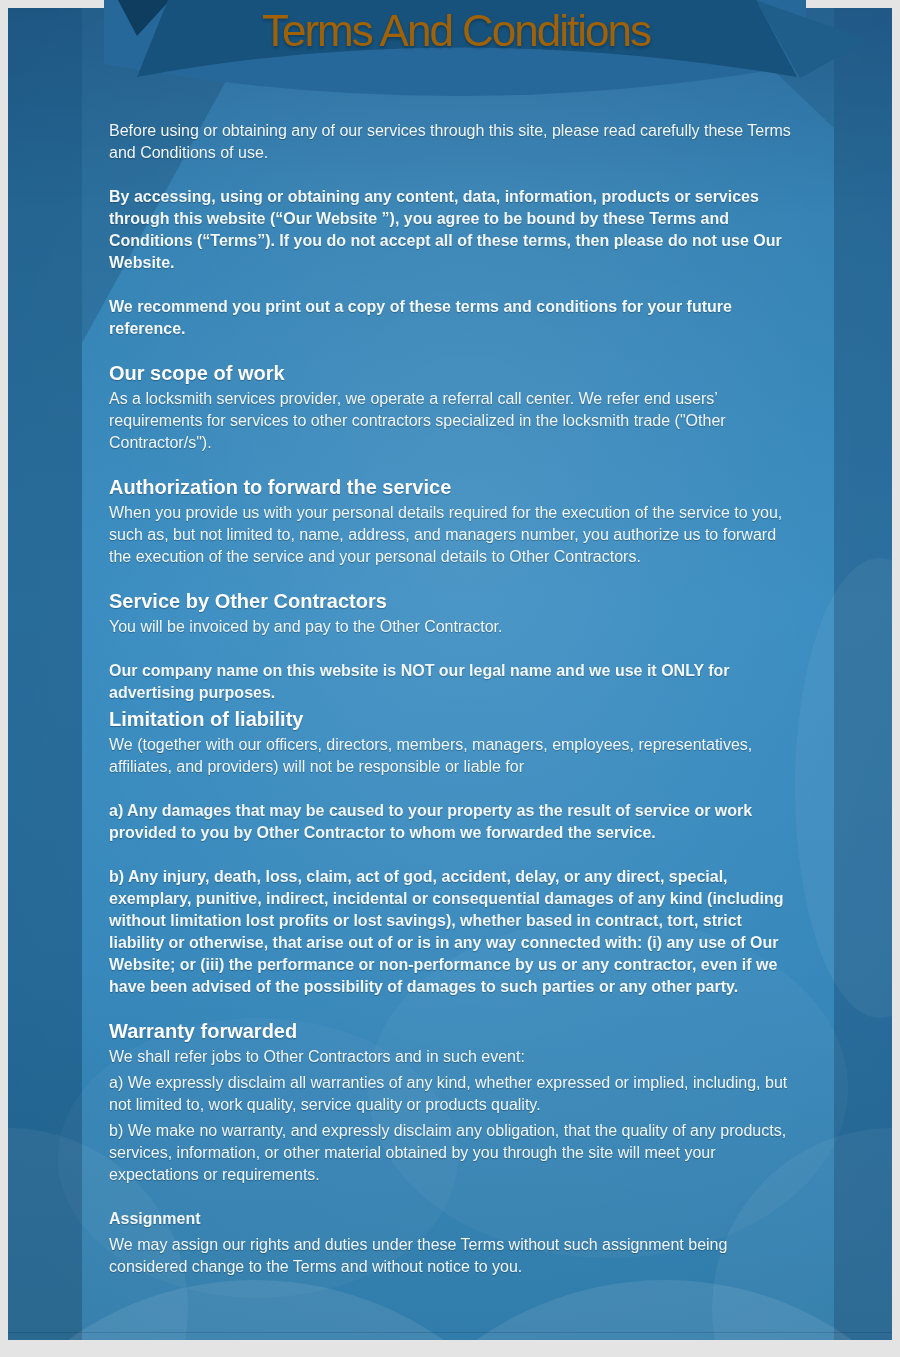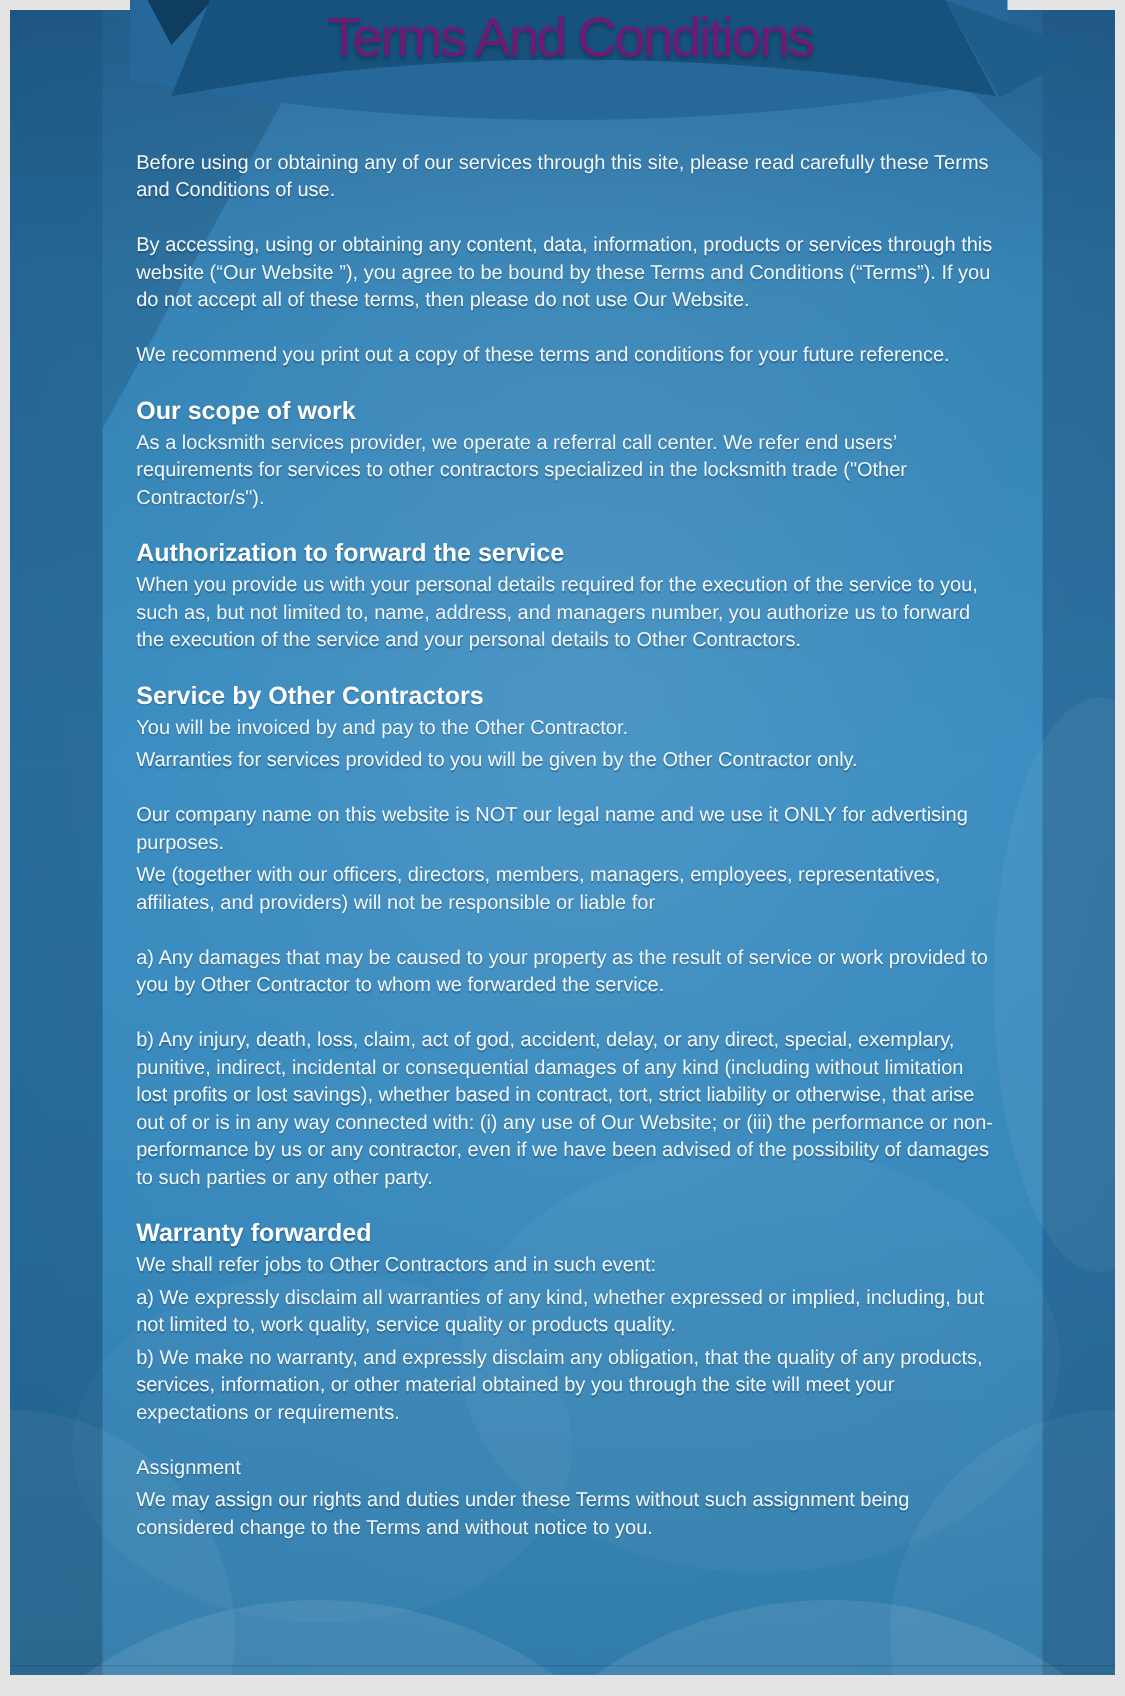--- a/index.html
+++ b/index.html
@@ -10,32 +10,32 @@
     font-family:"Liberation Sans", sans-serif;
   }
   .page{
     position:absolute;left:8px;top:8px;width:884px;height:1332px;
     background:linear-gradient(180deg,#27699b 0%,#2f7fb2 16%,#3489bf 45%,#3285ba 72%,#2d7aa9 100%);
   }
   .decor{position:absolute;left:0;top:0;width:884px;height:1332px;display:block;}
   .banner{position:absolute;left:0;top:0;width:900px;height:130px;display:block;z-index:3;}
   .banner-title{
     position:absolute;left:12px;top:3px;width:888px;z-index:4;
-    text-align:center;color:#701a75;
+    text-align:center;color:#a16207;
     font-size:44px;line-height:56px;font-weight:400;letter-spacing:-2px;
     text-shadow:0 2px 3px rgba(0,25,50,0.35);
   }
   .content{
     position:absolute;left:97px;top:108px;width:694px;z-index:2;
     color:#f3f8fb;font-size:16px;line-height:22px;
     text-shadow:0 1px 1px rgba(0,30,60,0.35);
   }
   .content p,.content h2{margin:4px;padding:0;}
   .content h2{font-size:20px;line-height:22px;font-weight:bold;color:#ffffff;}
-  .sp{margin-top:22px !important;}
+  .sp{margin-top:22px !important;font-weight:bold;}
 </style>
 </head>
 <body>
 
 <div class="page">
   <svg class="decor" viewBox="0 0 884 1332" preserveAspectRatio="none" aria-hidden="true">
     <defs>
       <radialGradient id="glow" cx="0.52" cy="0.40" r="0.75">
         <stop offset="0" stop-color="#ffffff" stop-opacity="0.12"></stop>
         <stop offset="0.55" stop-color="#ffffff" stop-opacity="0.04"></stop>
@@ -62,23 +62,23 @@
     <p class="sp">We recommend you print out a copy of these terms and conditions for your future reference.</p>
 
     <h2 class="sp">Our scope of work</h2>
     <p>As a locksmith services provider, we operate a referral call center. We refer end users’ requirements for services to other contractors specialized in the locksmith trade ("Other Contractor/s").</p>
 
     <h2 class="sp">Authorization to forward the service</h2>
     <p>When you provide us with your personal details required for the execution of the service to you, such as, but not limited to, name, address, and managers number, you authorize us to forward the execution of the service and your personal details to Other Contractors.</p>
 
     <h2 class="sp">Service by Other Contractors</h2>
     <p>You will be invoiced by and pay to the Other Contractor.</p>
-    <p>Warranties for services provided to you will be given by the Other Contractor only.</p>
     <p class="sp">Our company name on this website is NOT our legal name and we use it ONLY for advertising purposes.</p>
 
+    <h2>Limitation of liability</h2>
     <p>We (together with our officers, directors, members, managers, employees, representatives, affiliates, and providers) will not be responsible or liable for</p>
     <p class="sp">a) Any damages that may be caused to your property as the result of service or work provided to you by Other Contractor to whom we forwarded the service.</p>
     <p class="sp">b) Any injury, death, loss, claim, act of god, accident, delay, or any direct, special, exemplary, punitive, indirect, incidental or consequential damages of any kind (including without limitation lost profits or lost savings), whether based in contract, tort, strict liability or otherwise, that arise out of or is in any way connected with: (i) any use of Our Website; or (iii) the performance or non-performance by us or any contractor, even if we have been advised of the possibility of damages to such parties or any other party.</p>
 
     <h2 class="sp">Warranty forwarded</h2>
     <p>We shall refer jobs to Other Contractors and in such event:</p>
     <p>a) We expressly disclaim all warranties of any kind, whether expressed or implied, including, but not limited to, work quality, service quality or products quality.</p>
     <p>b) We make no warranty, and expressly disclaim any obligation, that the quality of any products, services, information, or other material obtained by you through the site will meet your expectations or requirements.</p>
 
     <p class="sp">Assignment</p>

